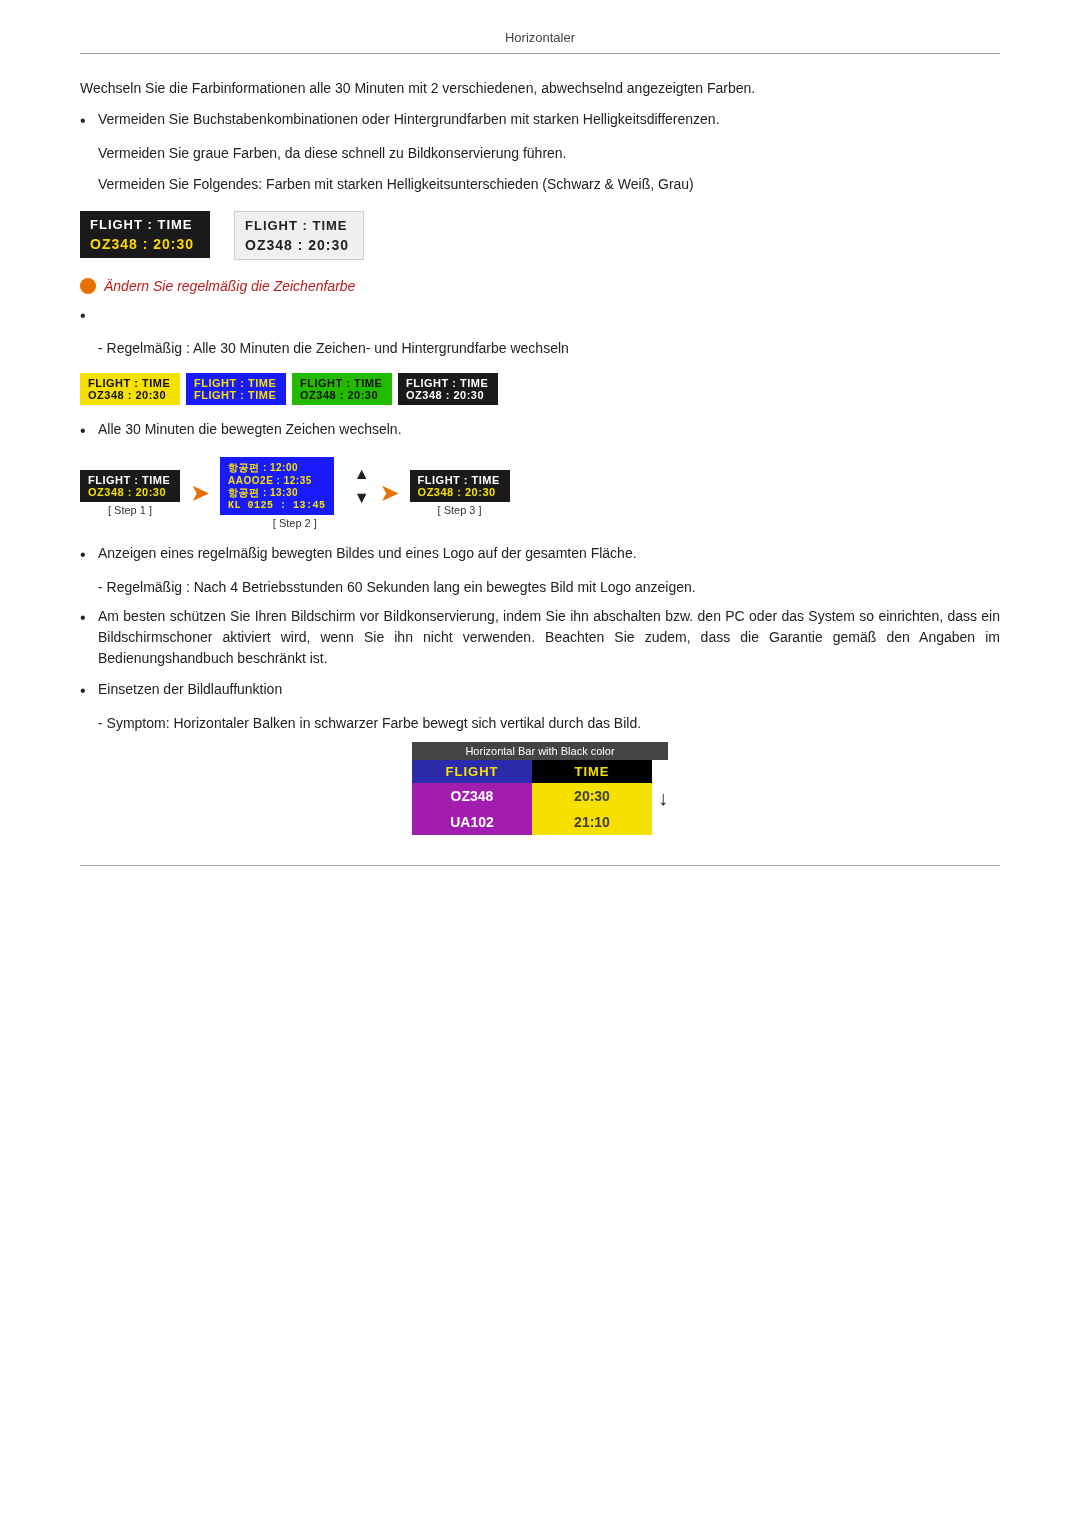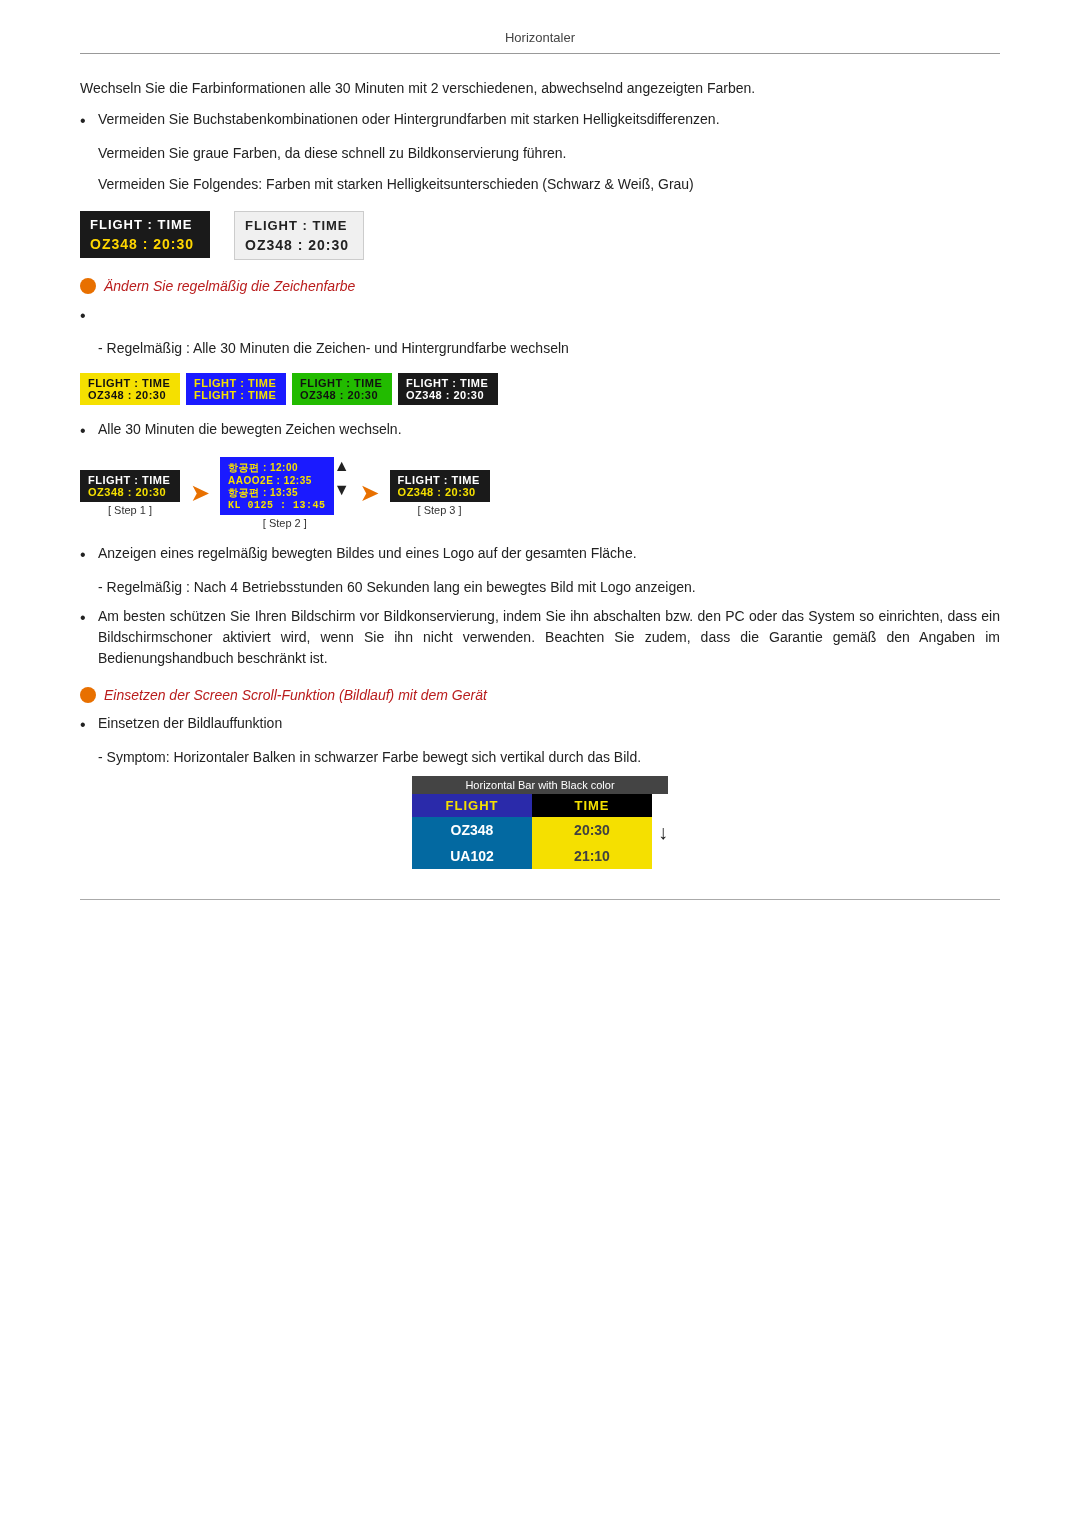--- a/index.html
+++ b/index.html
@@ -181,21 +181,21 @@
     .hbar-data-row {
       display: flex;
     }
     .hbar-cell {
       flex: 1;
       font-size: 14px;
       font-weight: bold;
       text-align: center;
       padding: 5px 2px;
     }
-    .hbar-cell-orange { background: #0369a1; color: #fff; }
+    .hbar-cell-orange { background: #a21caf; color: #fff; }
     .hbar-cell-num { background: #f5e000; color: #404040; }
     .hbar-arrow {
       display: flex;
       flex-direction: column;
       justify-content: center;
       padding-left: 6px;
     }
     .hbar-arrow-icon {
       font-size: 20px;
       color: #1a1a1a;
@@ -297,25 +297,25 @@
       <div style="background:#1a1a1a;color:#fff;padding:4px 8px;font-size:11px;font-weight:bold;min-width:100px;">
         <div style="letter-spacing:0.5px;">FLIGHT  :  TIME</div>
         <div style="color:#f5e000;letter-spacing:0.5px;">OZ348  :  20:30</div>
       </div>
       <div class="step-label">[ Step 1 ]</div>
     </div>
 
     <div class="arrow-right">➤</div>
 
     <div style="display:flex;flex-direction:column;align-items:center;">
-      <div style="display:flex;align-items:flex-start;gap:0;">
+      <div style="display:flex;align-items:center;gap:20px;">
         <div style="background:#1a1aff;color:#f5e000;padding:4px 8px;font-size:10px;font-weight:bold;min-width:110px;">
           <div style="letter-spacing:0.5px;">항공편 :  12:00</div>
           <div style="letter-spacing:0.5px;">AAOO2E : 12:35</div>
-          <div style="letter-spacing:0.5px;">항공편 :  13:35</div>
+          <div style="letter-spacing:0.5px;">항공편 :  13:30</div>
           <div style="letter-spacing:0.5px;font-family:Liberation Mono, monospace;">KL 0125 : 13:45</div>
         </div>
         <div style="display:flex;flex-direction:column;gap:6px;">
           <span style="font-size:16px;">▲</span>
           <span style="font-size:16px;">▼</span>
         </div>
       </div>
       <div class="step-label">[ Step 2 ]</div>
     </div>
 
@@ -339,24 +339,20 @@
 
   <div class="sub-note">- Regelmäßig : Nach 4 Betriebsstunden 60 Sekunden lang ein bewegtes Bild mit Logo anzeigen.</div>
 
   <ul>
     <li>
       <span class="bullet">•</span>
       <span class="content">Am besten schützen Sie Ihren Bildschirm vor Bildkonservierung, indem Sie ihn abschalten bzw. den PC oder das System so einrichten, dass ein Bild­schirmschoner aktiviert wird, wenn Sie ihn nicht verwenden. Beachten Sie zudem, dass die Garantie gemäß den Angaben im Bedienungshandbuch beschränkt ist.</span>
     </li>
   </ul>
 
-  <div class="section-heading">
-    <div class="orange-circle"></div>
-    <span>Einsetzen der Screen Scroll-Funktion (Bildlauf) mit dem Gerät</span>
-  </div>
 
   <ul>
     <li>
       <span class="bullet">•</span>
       <span class="content">Einsetzen der Bildlauffunktion</span>
     </li>
   </ul>
 
   <div class="sub-note">- Symptom: Horizontaler Balken in schwarzer Farbe bewegt sich vertikal durch das Bild.</div>
 

